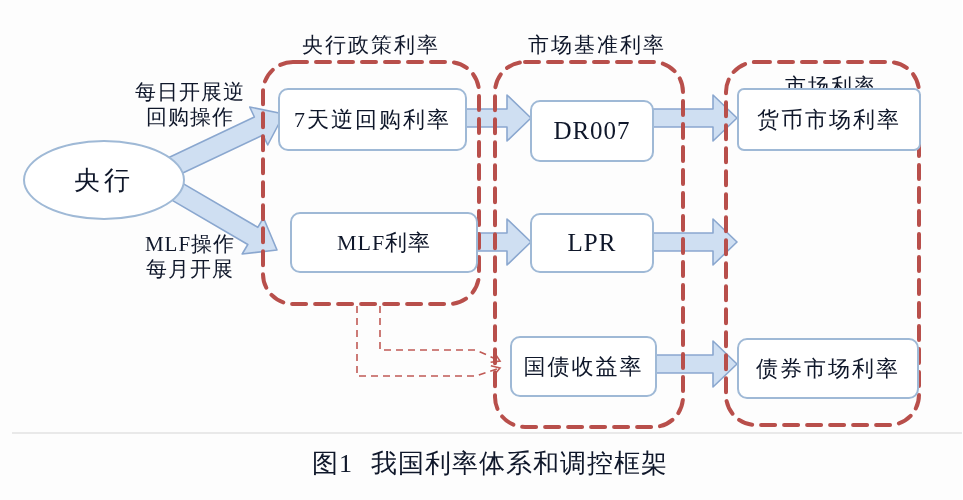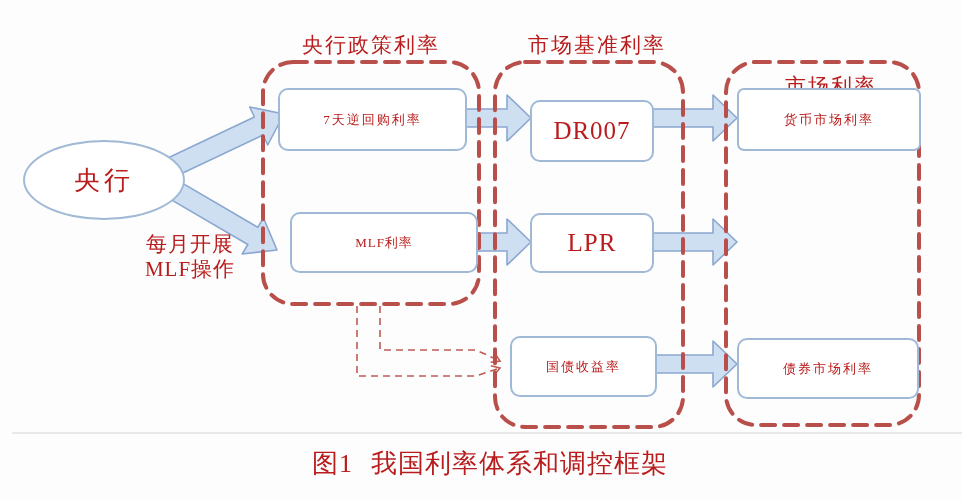--- a/index.html
+++ b/index.html
@@ -1,26 +1,26 @@
 <!DOCTYPE html>
 <html><head>
 <meta charset="utf-8">
 <style>
   html,body{margin:0;padding:0;background:#ffffff;}
   #stage{
     position:relative;width:962px;height:500px;overflow:hidden;
     background:#fdfdfd;
     font-family:"Liberation Serif","DejaVu Serif",serif;
-    color:#b91c1c;
+    color:#0f172a;
   }
   #arrow-layer{position:absolute;left:0;top:0;width:963px;height:500px;}
   .node-box{
     position:absolute;background:#ffffff;border:2px solid #9fb9d6;border-radius:10px;
     display:flex;align-items:center;justify-content:center;
-    font-size:13px;letter-spacing:2px;white-space:nowrap;
+    font-size:22px;letter-spacing:2px;white-space:nowrap;
   }
   .node-box.latin{font-size:25px;letter-spacing:1px;}
   .col-title{
     position:absolute;transform:translateX(-50%);white-space:nowrap;
     font-size:21px;letter-spacing:2px;
   }
   .op-label{
     position:absolute;transform:translateX(-50%);text-align:center;
     font-size:21px;line-height:25px;letter-spacing:1px;white-space:nowrap;
   }
@@ -74,23 +74,27 @@
   </svg>
 
   <div class="col-title" style="left:371px;top:31px;">央行政策利率</div>
   <div class="col-title" style="left:597px;top:31px;">市场基准利率</div>
   <div class="col-title" style="left:831px;top:31px;margin-top:41px;">市场利率</div>
 
   <div class="ellipse">
     <span>央行</span>
   </div>
 
+  <div class="op-label" style="left:190px;top:80px;">
+    <div>每日开展逆</div>
+    <div>回购操作</div>
+  </div>
   <div class="op-label" style="left:190px;top:232px;">
+    <div>MLF操作</div>
     <div>每月开展</div>
-    <div>MLF操作</div>
   </div>
 
   <div class="node-box" style="left:278px;top:88px;width:185px;height:59px;">7天逆回购利率</div>
   <div class="node-box" style="left:278px;top:212px;width:184px;height:57px;letter-spacing:1px;margin-left:12px;">MLF利率</div>
 
   <div class="node-box latin" style="left:530px;top:89px;width:120px;height:58px;margin-top:11px;">DR007</div>
   <div class="node-box latin" style="left:530px;top:213px;width:120px;height:56px;">LPR</div>
   <div class="node-box" style="left:510px;top:336px;width:143px;height:57px;">国债收益率</div>
 
   <div class="node-box" style="left:737px;top:88px;width:180px;height:59px;border-radius:7px;">货币市场利率</div>

